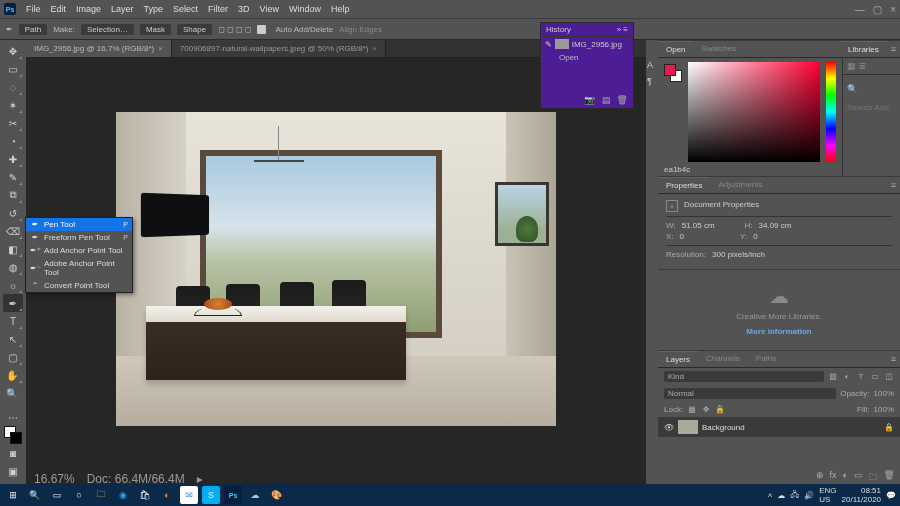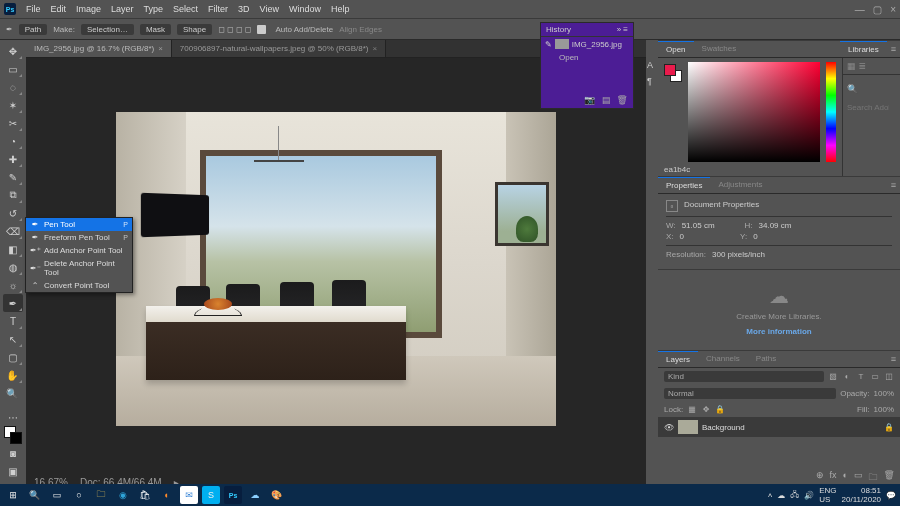--- a/index.html
+++ b/index.html
@@ -51,21 +51,21 @@
 .lamp .cord{position:absolute;left:30px;top:0;width:1px;height:34px;background:#888;}
 .lamp .bar{position:absolute;left:6px;top:34px;width:50px;height:2px;background:#444;}
 .plant { position:absolute;right:14px;top:104px;width:26px;height:42px;}
 .plant .leaves{width:22px;height:26px;background:radial-gradient(circle,#4e7a3c,#2e5126);border-radius:60% 60% 40% 40%;}
 .chair { position:absolute;width:34px;height:52px;background:linear-gradient(180deg,#1b1b1c,#2b2b2d);border-radius:4px 4px 0 0;}
 .c1{left:60px;bottom:88px;} .c2{left:110px;bottom:90px;} .c3{left:164px;bottom:92px;} .c4{left:216px;bottom:94px;}
 .bowl{position:absolute;left:78px;bottom:110px;width:48px;height:18px;}
 .bowl .base{width:48px;height:10px;border:1px solid #222;border-radius:50%/100% 100% 0 0;border-top:none;position:absolute;bottom:0;}
 .bowl .fruit{width:28px;height:12px;background:radial-gradient(circle,#d9832e,#a4441c);border-radius:50%;position:absolute;left:10px;top:0;}
 
-.statusbar { height:16px; background:#262626; color:#999; font-size:10px; display:flex; align-items:flex-end; padding:0 8px; gap:12px;}
+.statusbar { height:16px; background:#262626; color:#999; font-size:12px; display:flex; align-items:flex-start; padding:0 8px; gap:12px;}
 
 
 .rpanels { width:254px; display:flex; }
 .midpanels { width:12px; background:#535353; display:flex; flex-direction:column; gap:6px; padding-top:20px; align-items:center;}
 .midpanels .icn { width:10px;height:10px;color:#ccc;font-size:9px;}
 .rightstack { flex:1; display:flex; flex-direction:column; background:#535353; }
 
 .panel { background:#535353; border-top:1px solid #3a3a3a;}
 .panel .tabs { display:flex; font-size:8px; color:#aaa; border-bottom:1px solid #2a2a2a;}
 .panel .tabs .t { padding:3px 8px; cursor:pointer;}
@@ -410,21 +410,21 @@
       <span class="fico">✒</span>
       <span>Freeform Pen Tool</span>
       <span class="sc">P</span>
     </div>
   <div class="fi">
       <span class="fico">✒⁺</span>
       <span>Add Anchor Point Tool</span>
     </div>
   <div class="fi">
       <span class="fico">✒⁻</span>
-      <span>Delete Anchor Point Tool</span>
+      <span>Adobe Anchor Point Tool</span>
     </div>
   <div class="fi">
       <span class="fico">⌃</span>
       <span>Convert Point Tool</span>
     </div>
 </div>
 
 <div class="taskbar">
   <div class="tbicon">⊞</div>
   <div class="tbicon">🔍</div>

